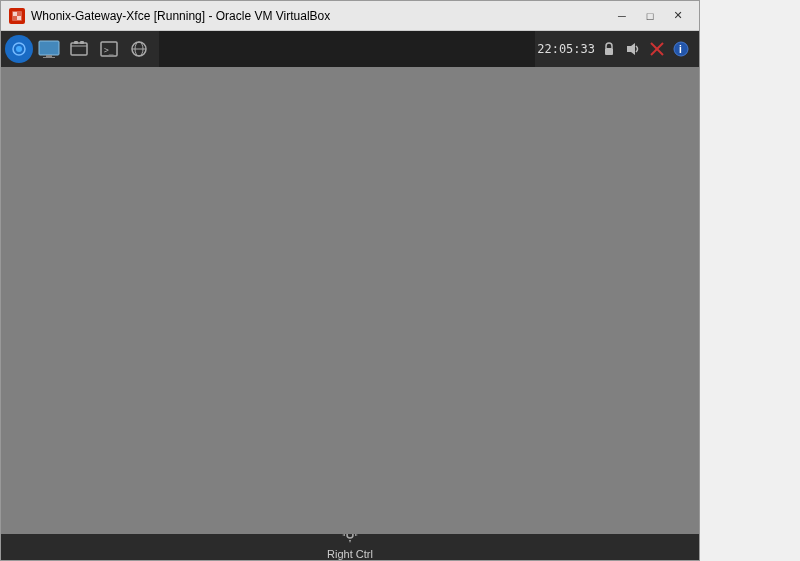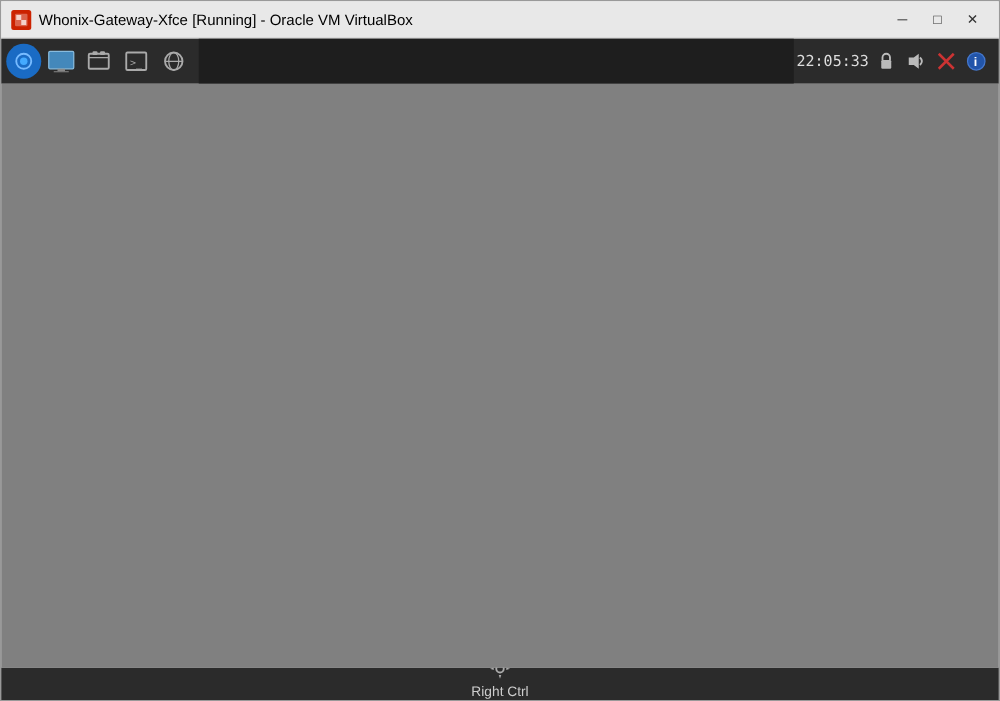--- a/index.html
+++ b/index.html
@@ -8,21 +8,21 @@
       height: 561px;
       background: #f0f0f0;
       font-family: 'Segoe UI', Tahoma, sans-serif;
       font-size: 12px;
       overflow: hidden;
       user-select: none;
     }
 
     
     .window {
-      width: 800px;
+      width: 700px;
       height: 561px;
       display: flex;
       flex-direction: column;
       border: 1px solid #999;
       background: #f0f0f0;
     }
 
     
     .title-bar {
       height: 30px;

